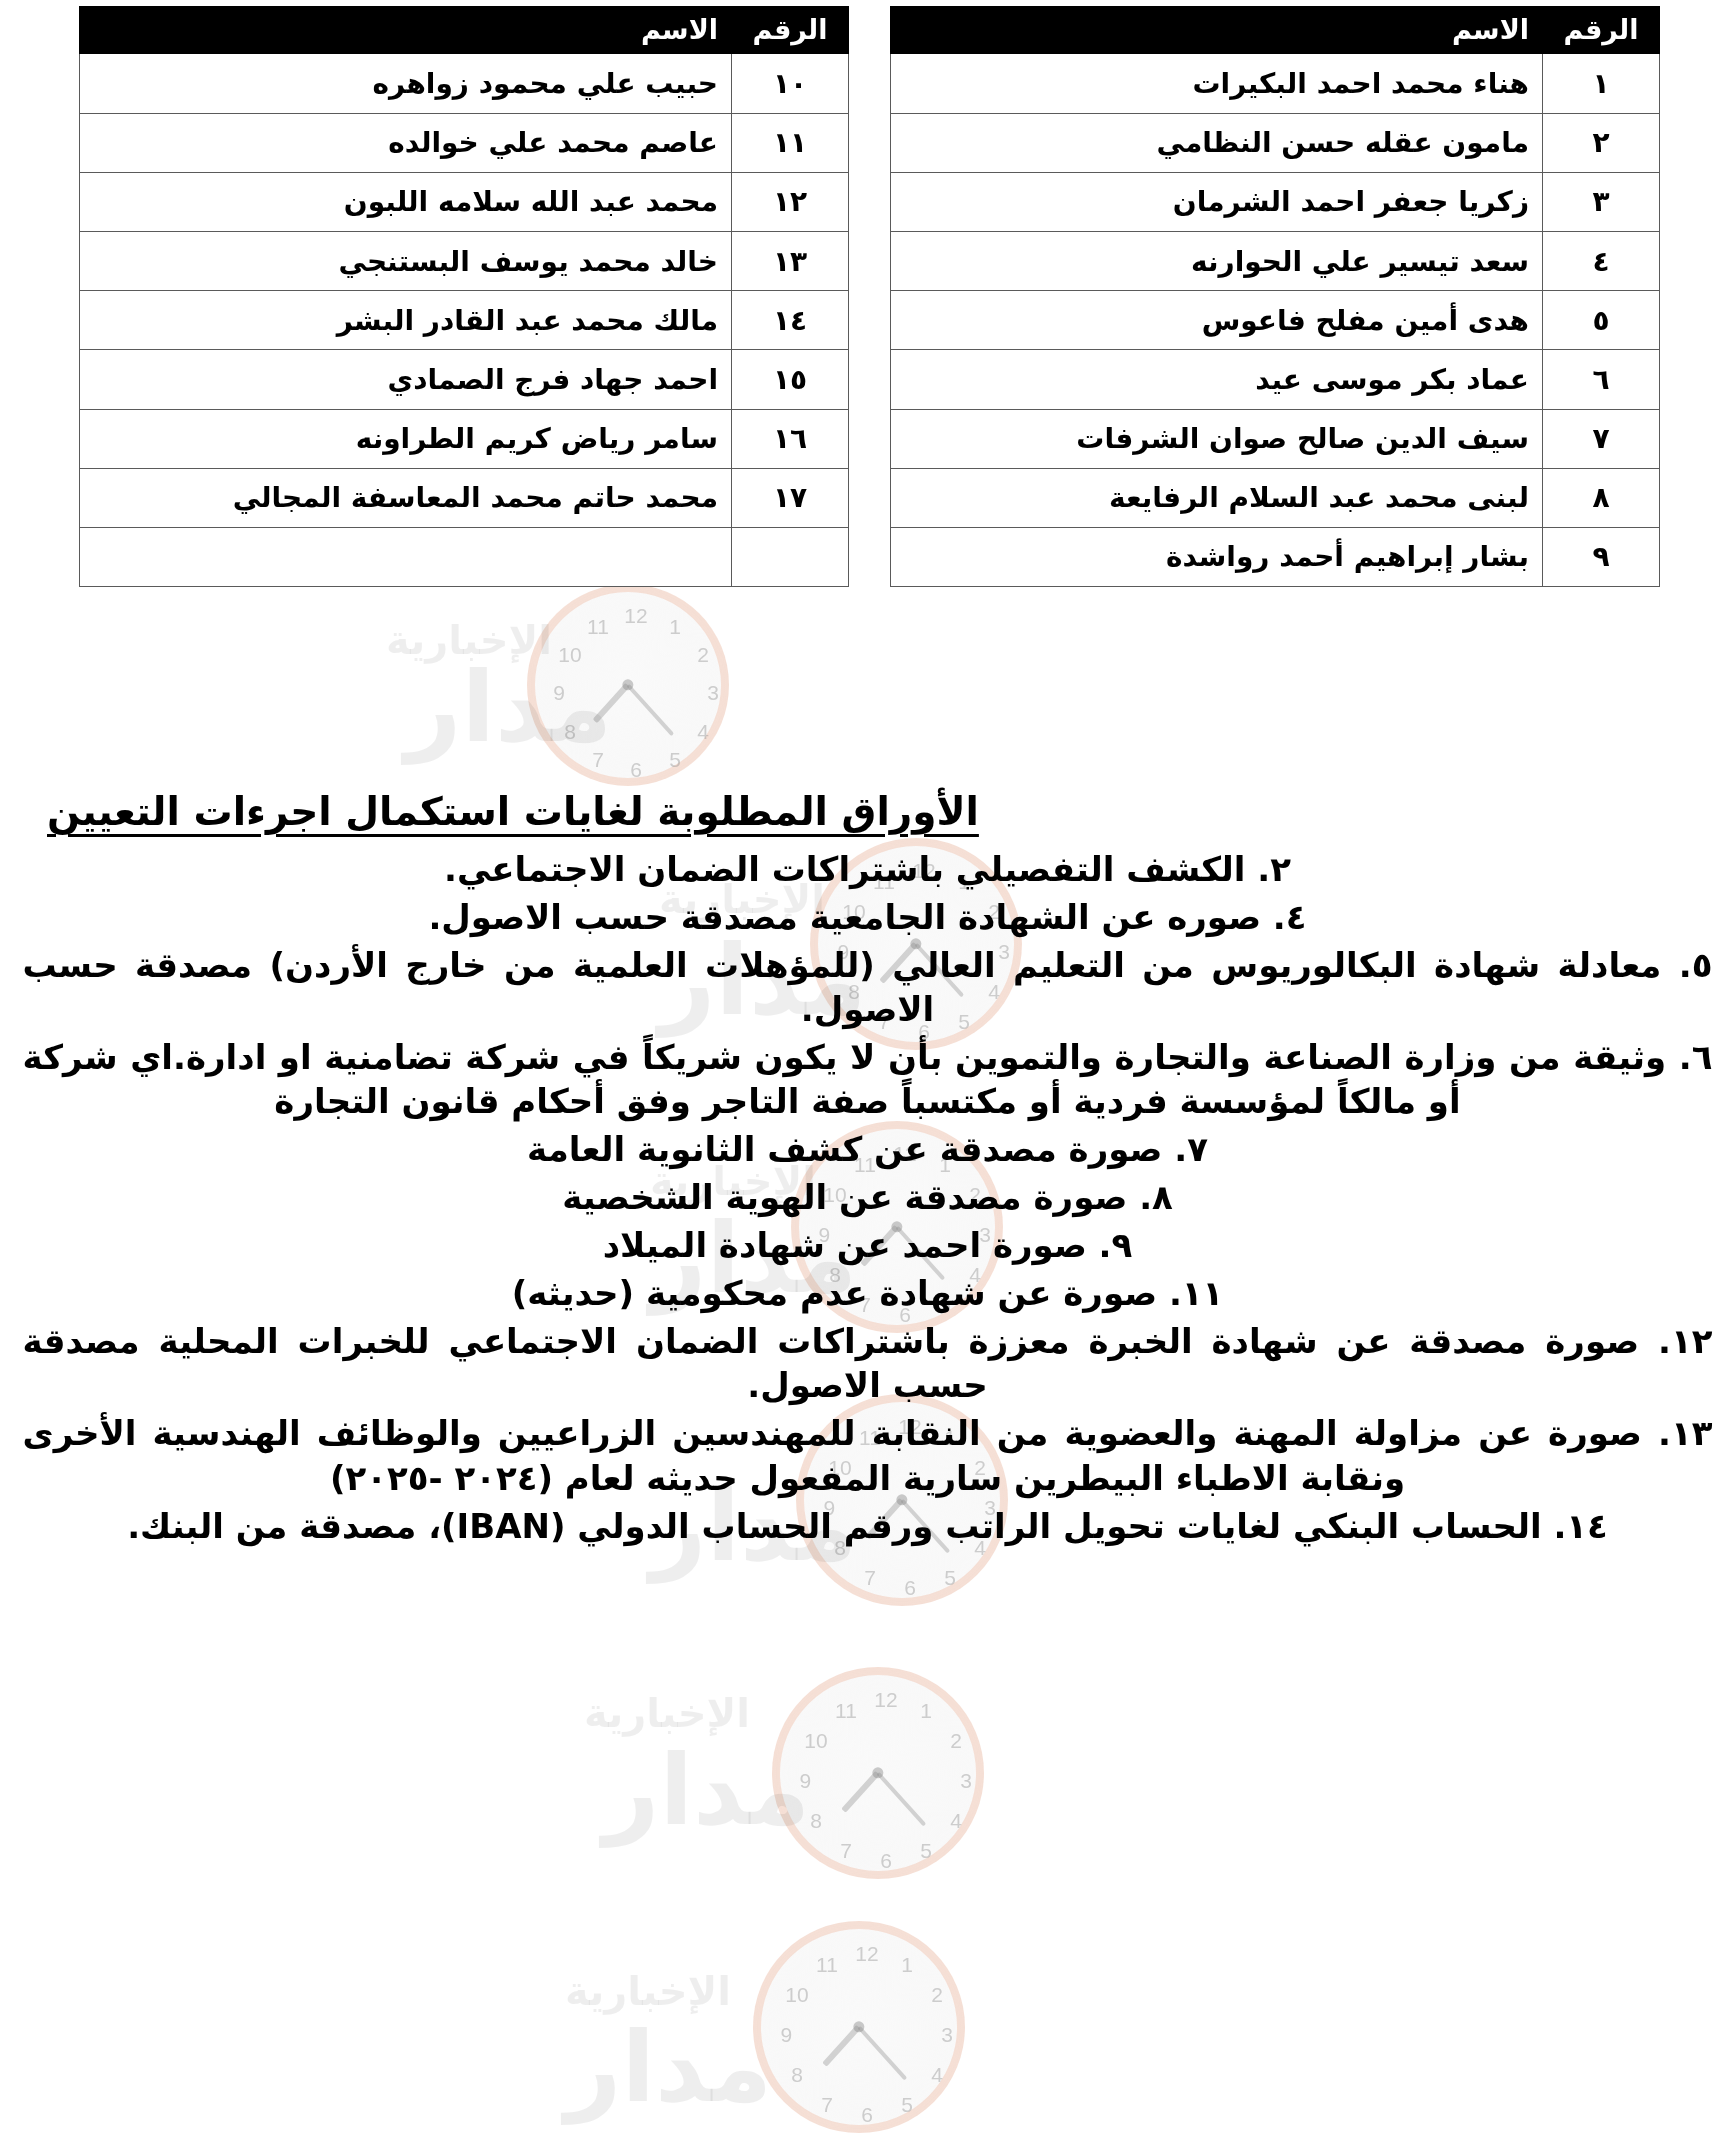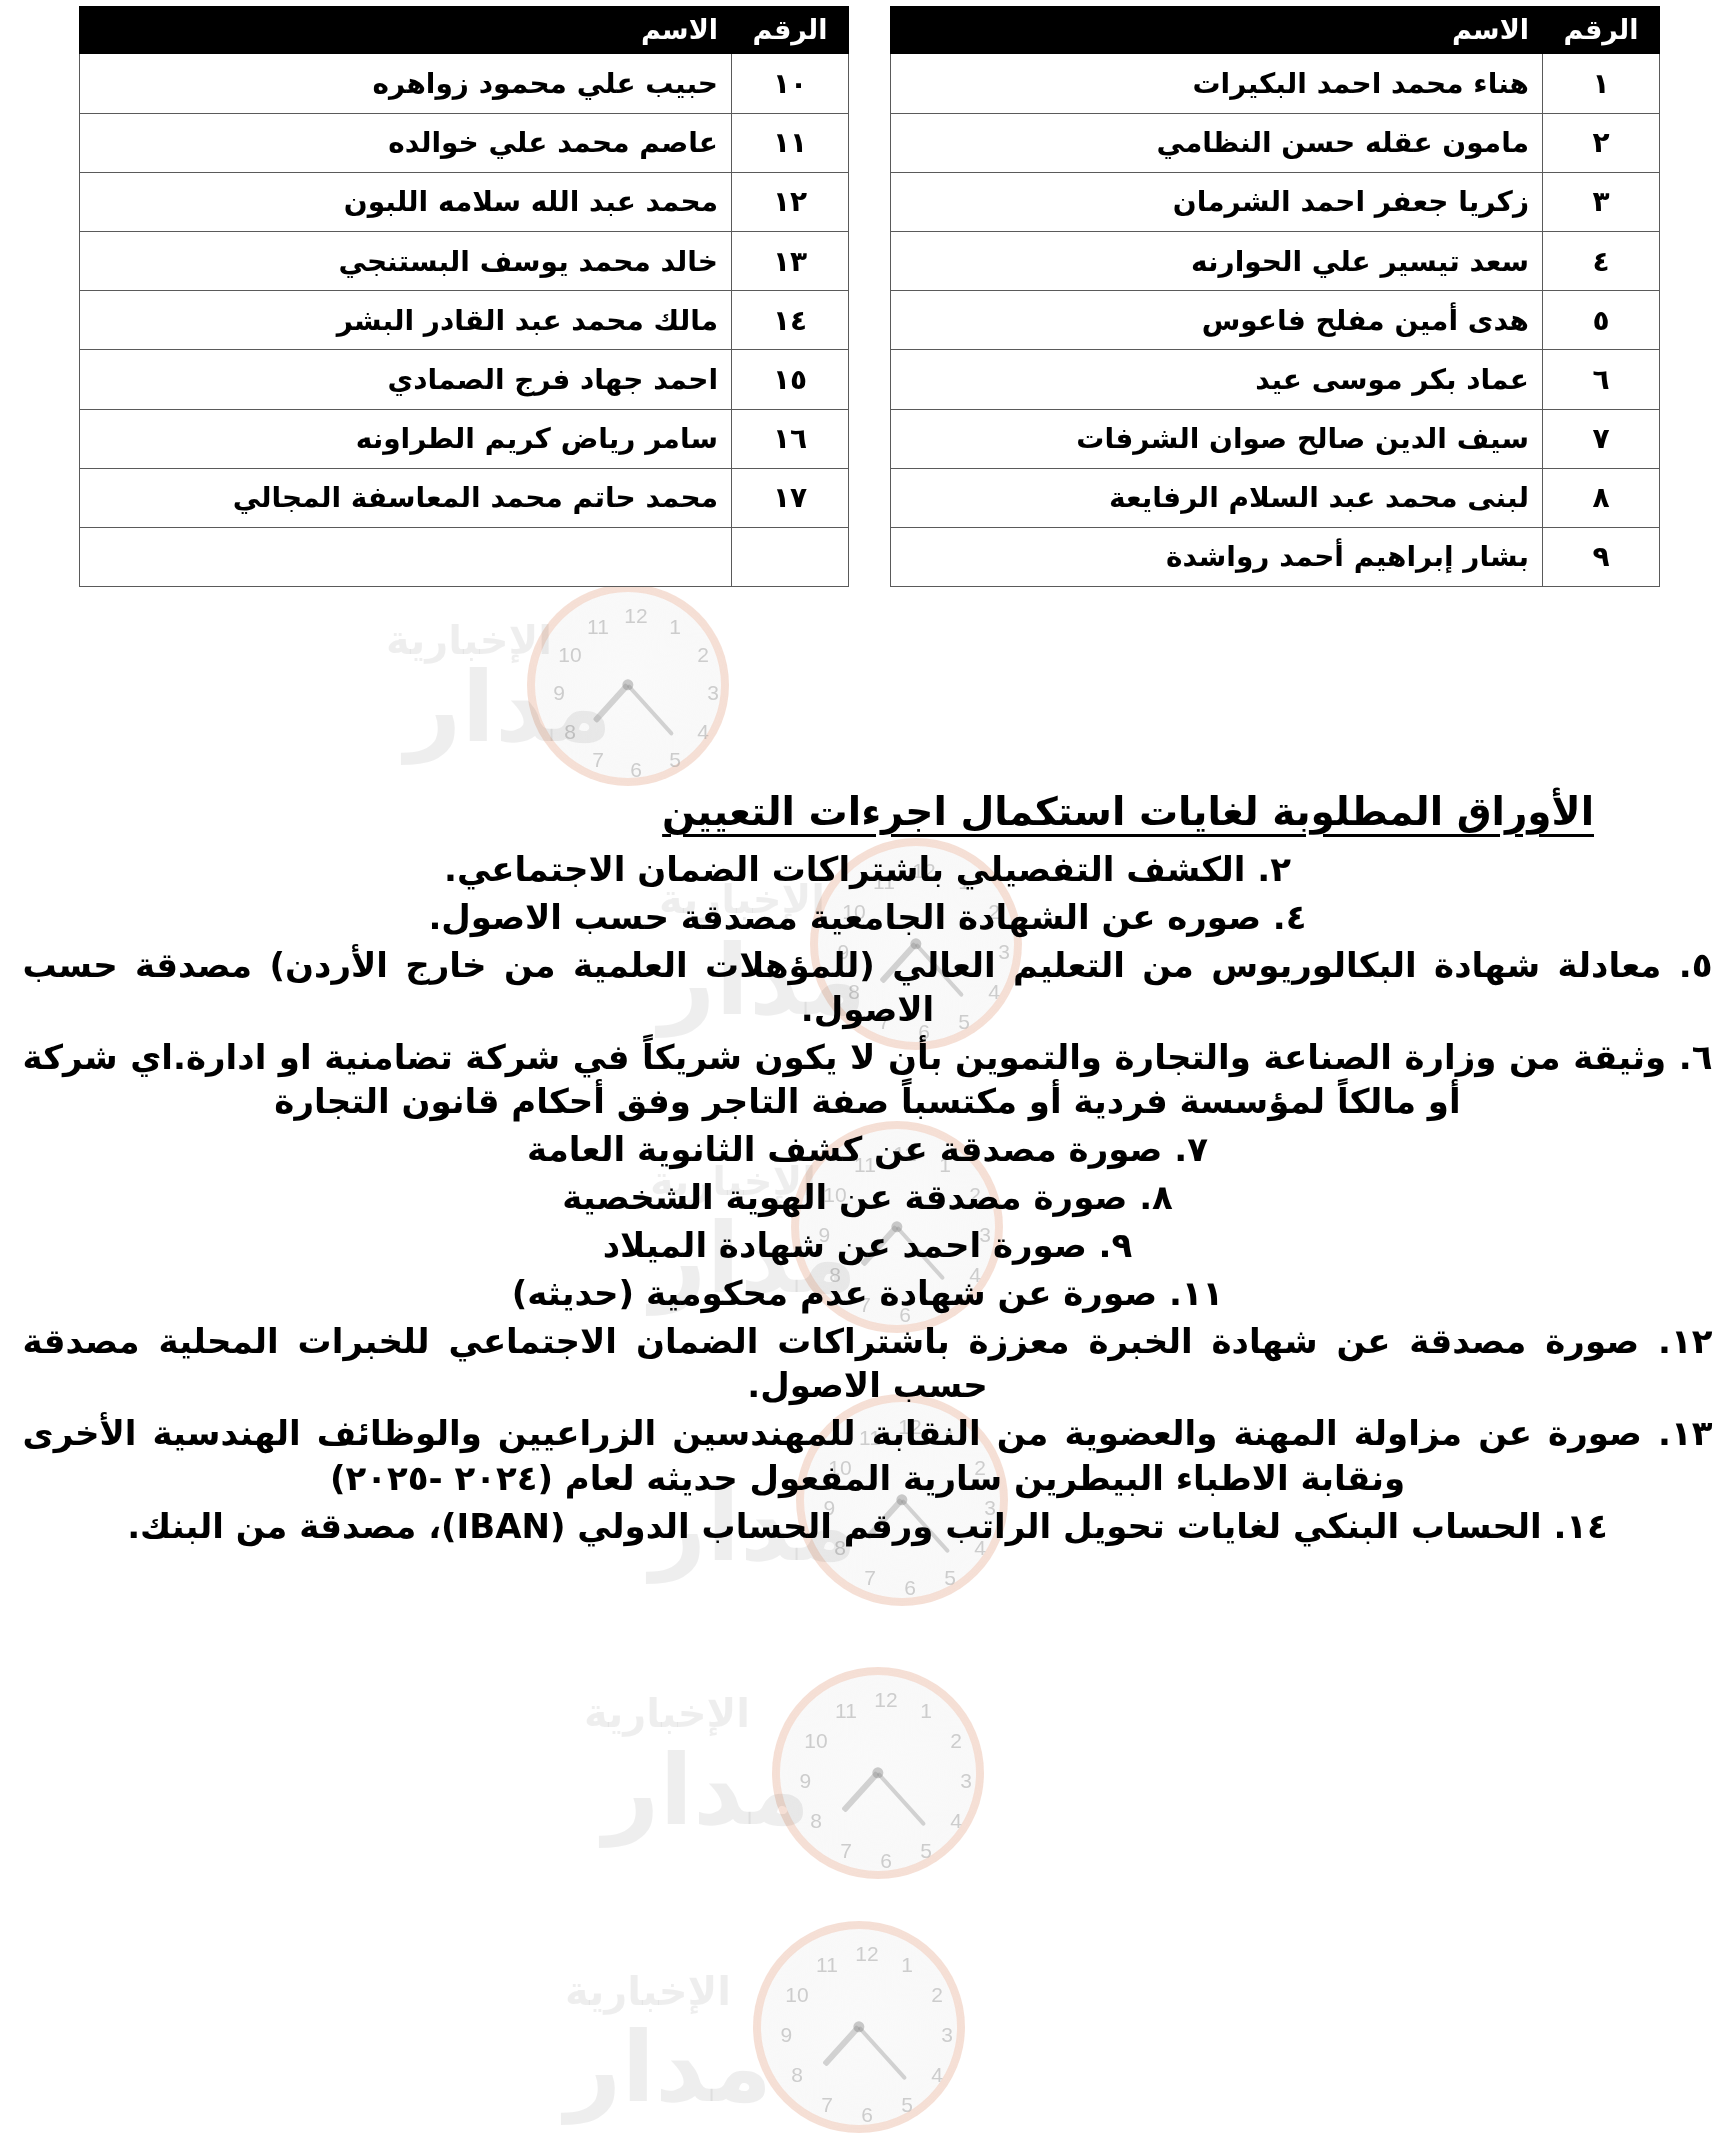--- a/index.html
+++ b/index.html
@@ -106,30 +106,29 @@
   .cell-name { text-align: right;  font-size: 27px; }
   td.empty-gray { background: #8b9099; border-color: #5a5a5a; }
   .gapcol { width: 15px; border: none !important; background: transparent !important; }
 
   
   .req-heading {
     position: absolute;
     top: 789px;
     right: 0;
     left: 0;
-    text-align: right;
+    text-align: left;
     font-size: 39px;
     font-weight: bold;
     text-decoration: underline;
     text-underline-offset: 8.5px;
     text-decoration-thickness: 2.8px;
     padding-right: 141px;
     padding-left: 47px;
     font-family: "DejaVu Sans", "Liberation Sans", sans-serif;
-    margin-left: 24px;
   }
 
   
   ol.req-list {
     position: absolute;
     top: 847px;
     right: 22.6px;
     left: 22.6px;
     margin: 0;
     padding: 0;

